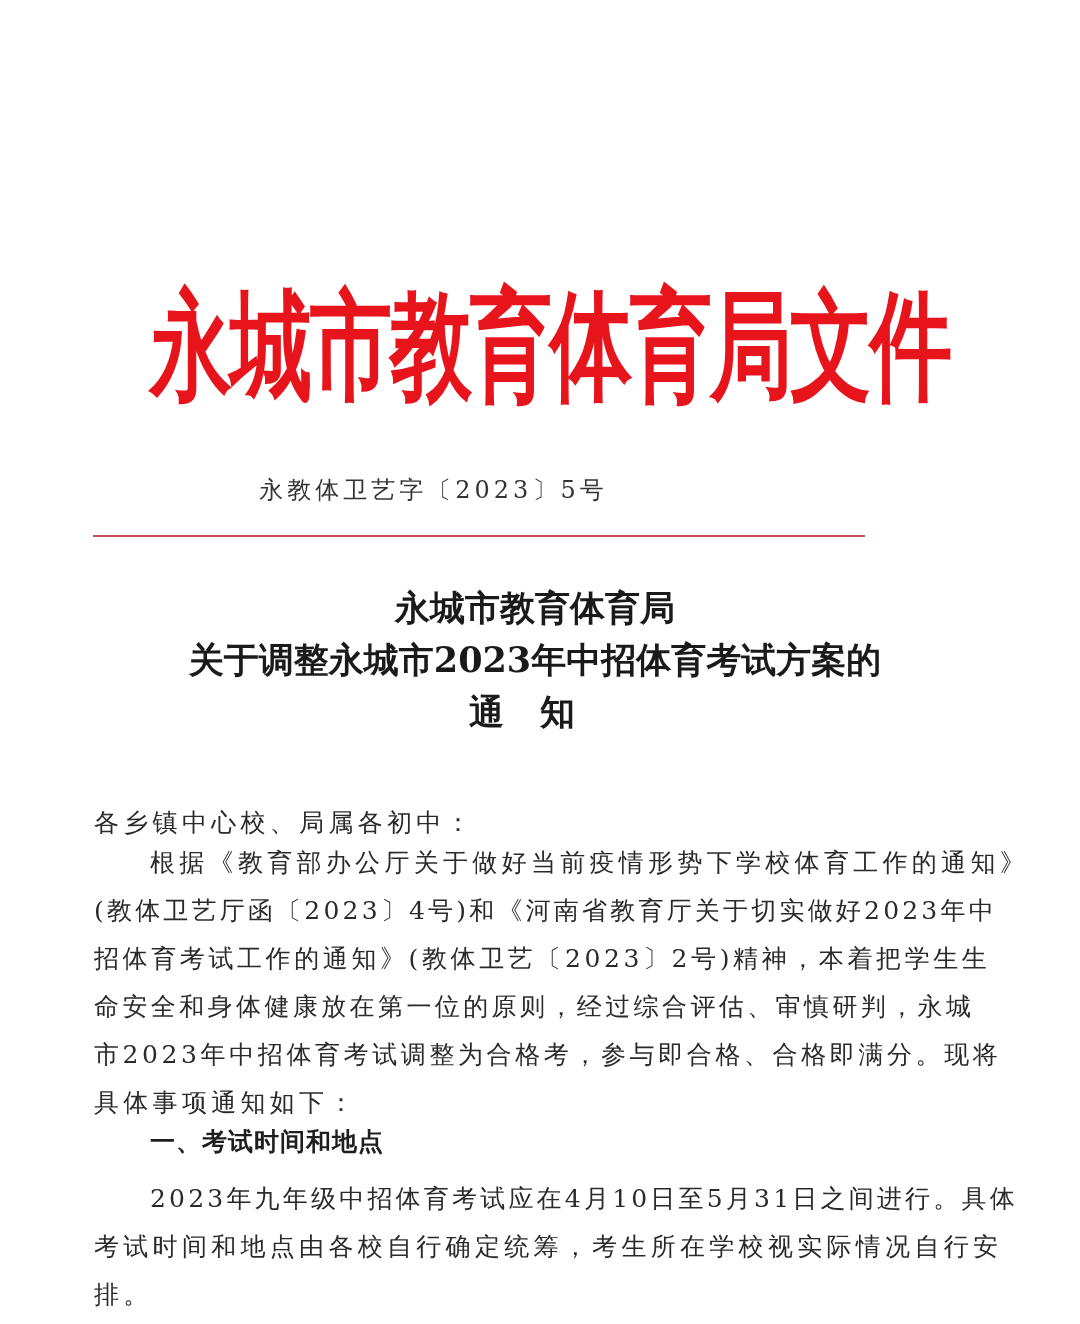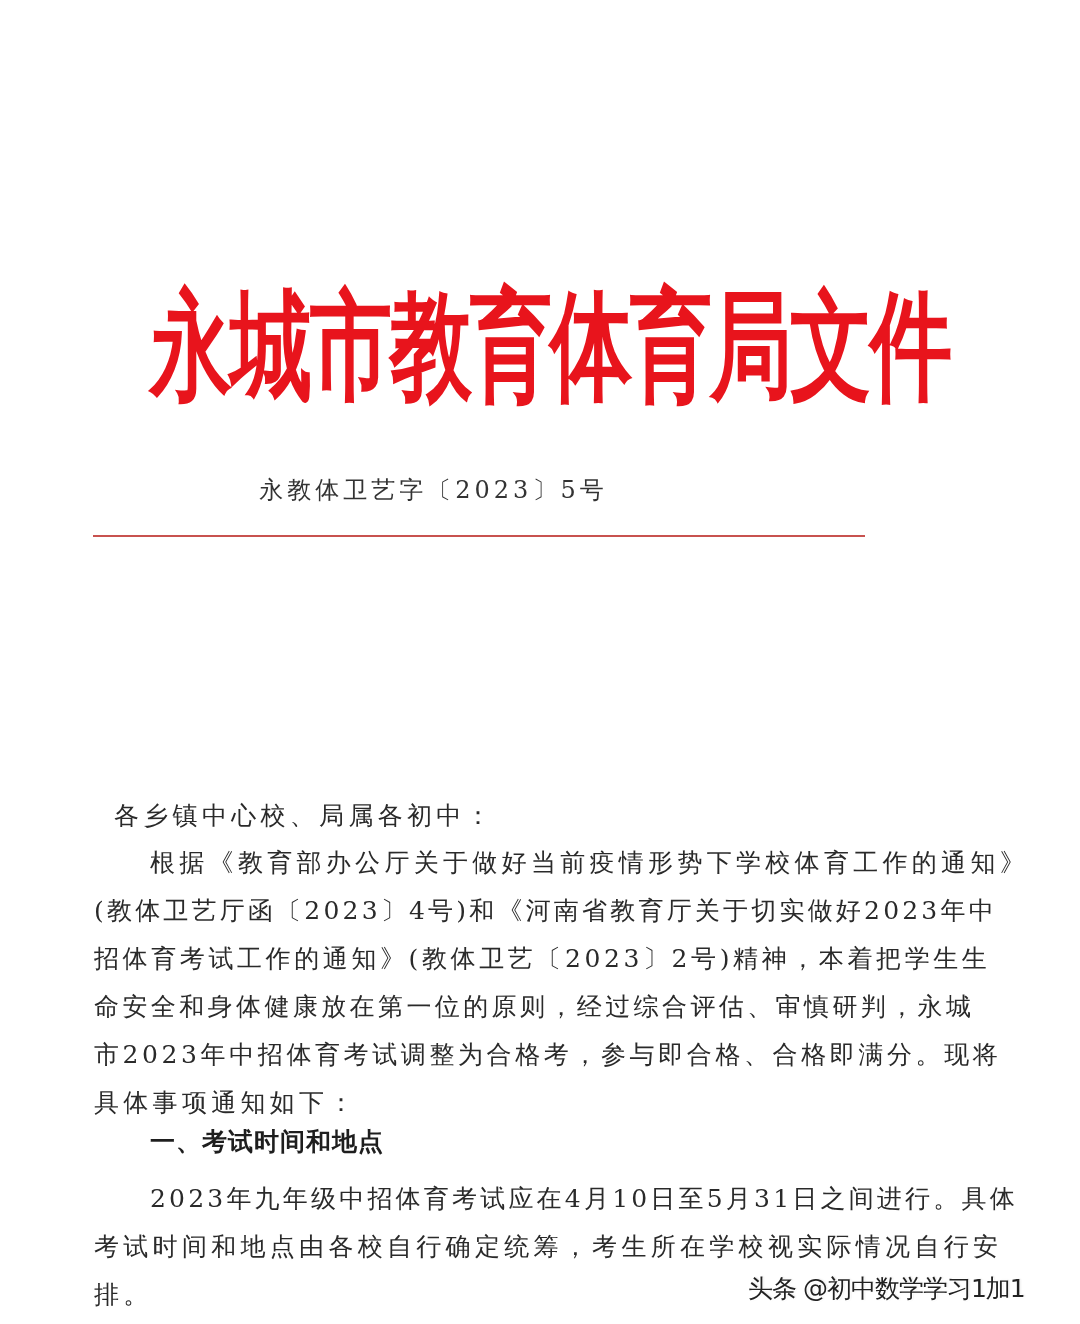--- a/index.html
+++ b/index.html
@@ -121,36 +121,40 @@
 <div class="page">
 
   <div class="banner">永城市教育体育局文件</div>
 
   <div class="doc-number">
     <span>永教体卫艺字〔2023〕5号</span>
   </div>
 
   <div class="red-rule"></div>
 
+  <div class="title-block">
+    <div class="title-line l1">永城市教育体育局</div>
+    <div class="title-line l2">关于调整永城市2023年中招体育考试方案的</div>
+    <div class="title-line l3">通知</div>
+  </div>
 
   <div class="body">
-    <div class="line" style="top:1px;margin-left:20px;">各乡镇中心校、局属各初中：</div>
+    <div class="line" style="top:8px;">各乡镇中心校、局属各初中：</div>
 
     <div>
       <div class="line indent" style="top:48px;">根据《教育部办公厅关于做好当前疫情形势下学校体育工作的通知》</div>
       <div class="line" style="top:96px; letter-spacing:3.2px;">(教体卫艺厅函〔2023〕4号)和《河南省教育厅关于切实做好2023年中</div>
       <div class="line" style="top:144px; letter-spacing:3.6px;">招体育考试工作的通知》(教体卫艺〔2023〕2号)精神，本着把学生生</div>
       <div class="line" style="top:192px; letter-spacing:3.4px;">命安全和身体健康放在第一位的原则，经过综合评估、审慎研判，永城</div>
       <div class="line" style="top:240px; letter-spacing:3.6px;">市2023年中招体育考试调整为合格考，参与即合格、合格即满分。现将</div>
       <div class="line" style="top:288px;">具体事项通知如下：</div>
     </div>
 
     <div>
       <div class="heading" style="top:327px;">一、考试时间和地点</div>
       <div class="line indent" style="top:384px; letter-spacing:3.2px;">2023年九年级中招体育考试应在4月10日至5月31日之间进行。具体</div>
       <div class="line" style="top:432px;">考试时间和地点由各校自行确定统筹，考生所在学校视实际情况自行安</div>
       <div class="line" style="top:480px;">排。</div>
     </div>
   </div>
 
-  <div class="watermark">头条 @初中数学学习1加1</div>
 
 </div>
 
 </body></html>

